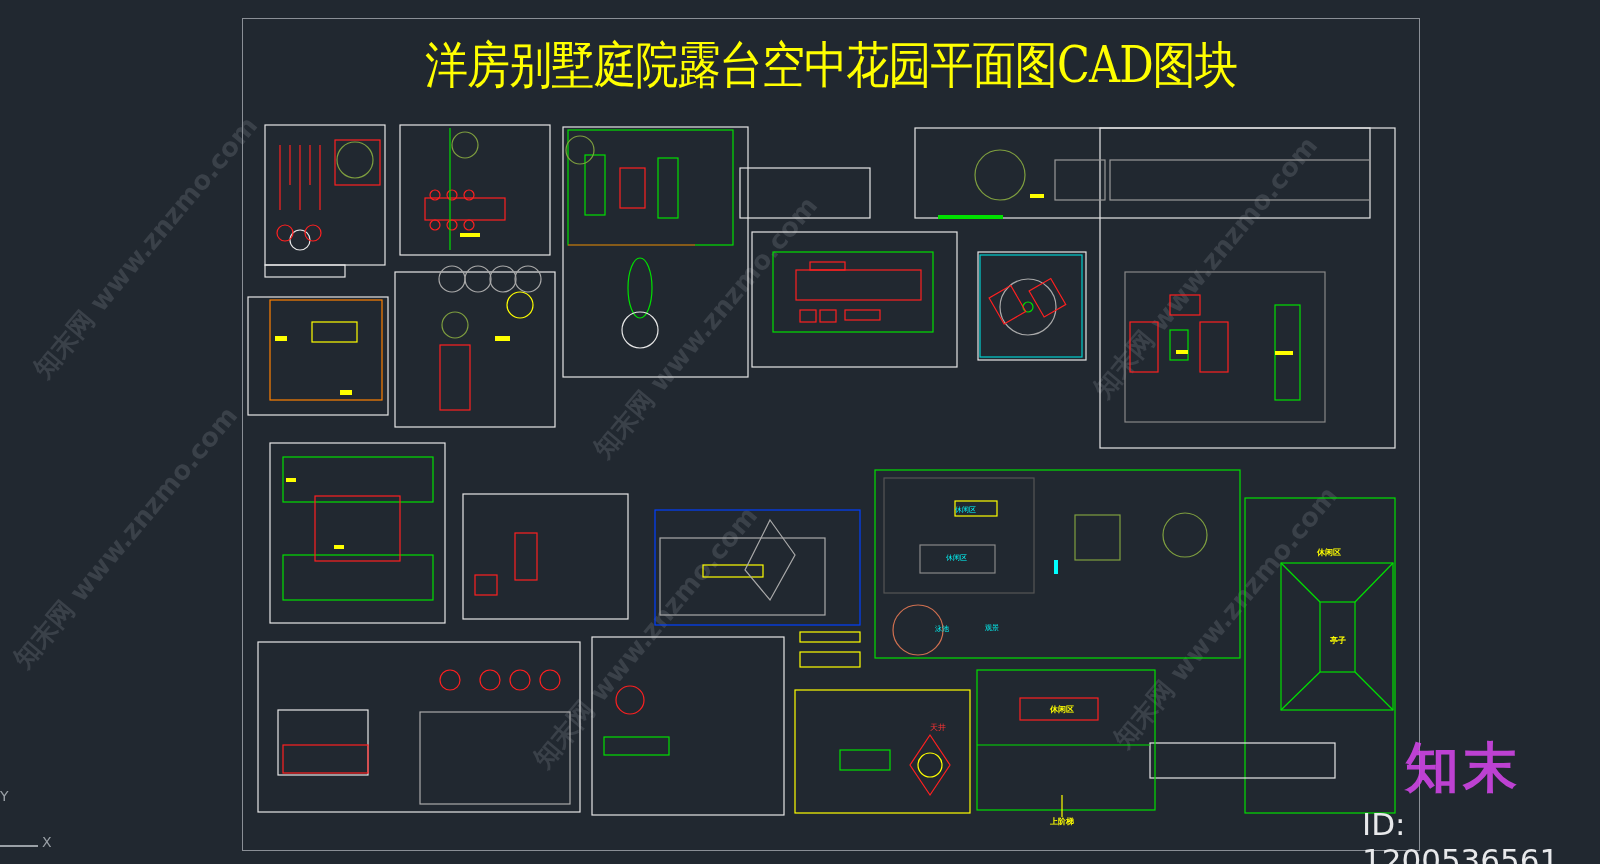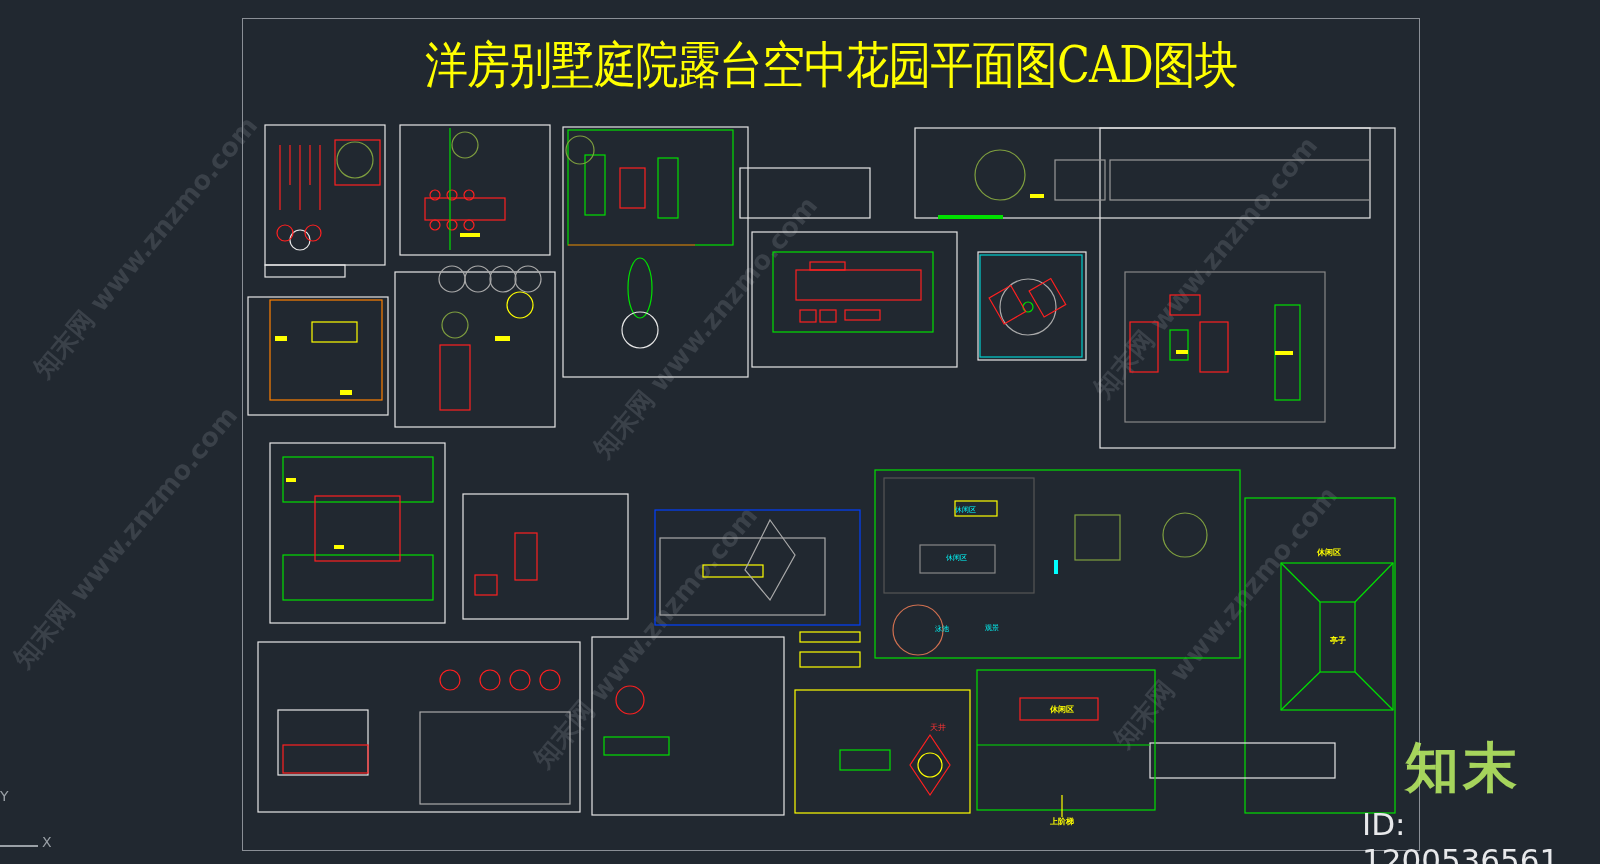--- a/index.html
+++ b/index.html
@@ -13,21 +13,21 @@
   .sheet-border {
     position:absolute; left:242px; top:18px; width:1178px; height:833px;
     border:1px solid #8a8f96; box-sizing:border-box;
   }
   .title {
     position:absolute; left:242px; top:36px; width:1178px; text-align:center;
     color:#ffff00; font-family:"DejaVu Serif", serif; font-size:50px; line-height:58px;
     letter-spacing:-1px; transform:scaleX(0.86); transform-origin:center;
   }
   .watermark-logo {
-    position:absolute; left:1405px; top:732px; color:#bef264;
+    position:absolute; left:1405px; top:732px; color:#d946ef;
     font-size:54px; font-weight:bold; letter-spacing:4px; opacity:0.85;
   }
   .watermark-id {
     position:absolute; left:1362px; top:806px; color:#e8e9eb;
     font-size:31px; font-family:"DejaVu Sans", sans-serif;
   }
   .ucs-y { position:absolute; left:0; top:788px; color:#9aa0a6; font-size:14px; }
   .ucs-x { position:absolute; left:42px; top:834px; color:#9aa0a6; font-size:14px; }
   .ucs-line { position:absolute; left:0; top:845px; width:38px; height:2px; background:#9aa0a6; }
   .wm { position:absolute; color:rgba(150,155,165,0.22); font-size:26px; font-weight:bold; transform:rotate(-50deg); white-space:nowrap; }

